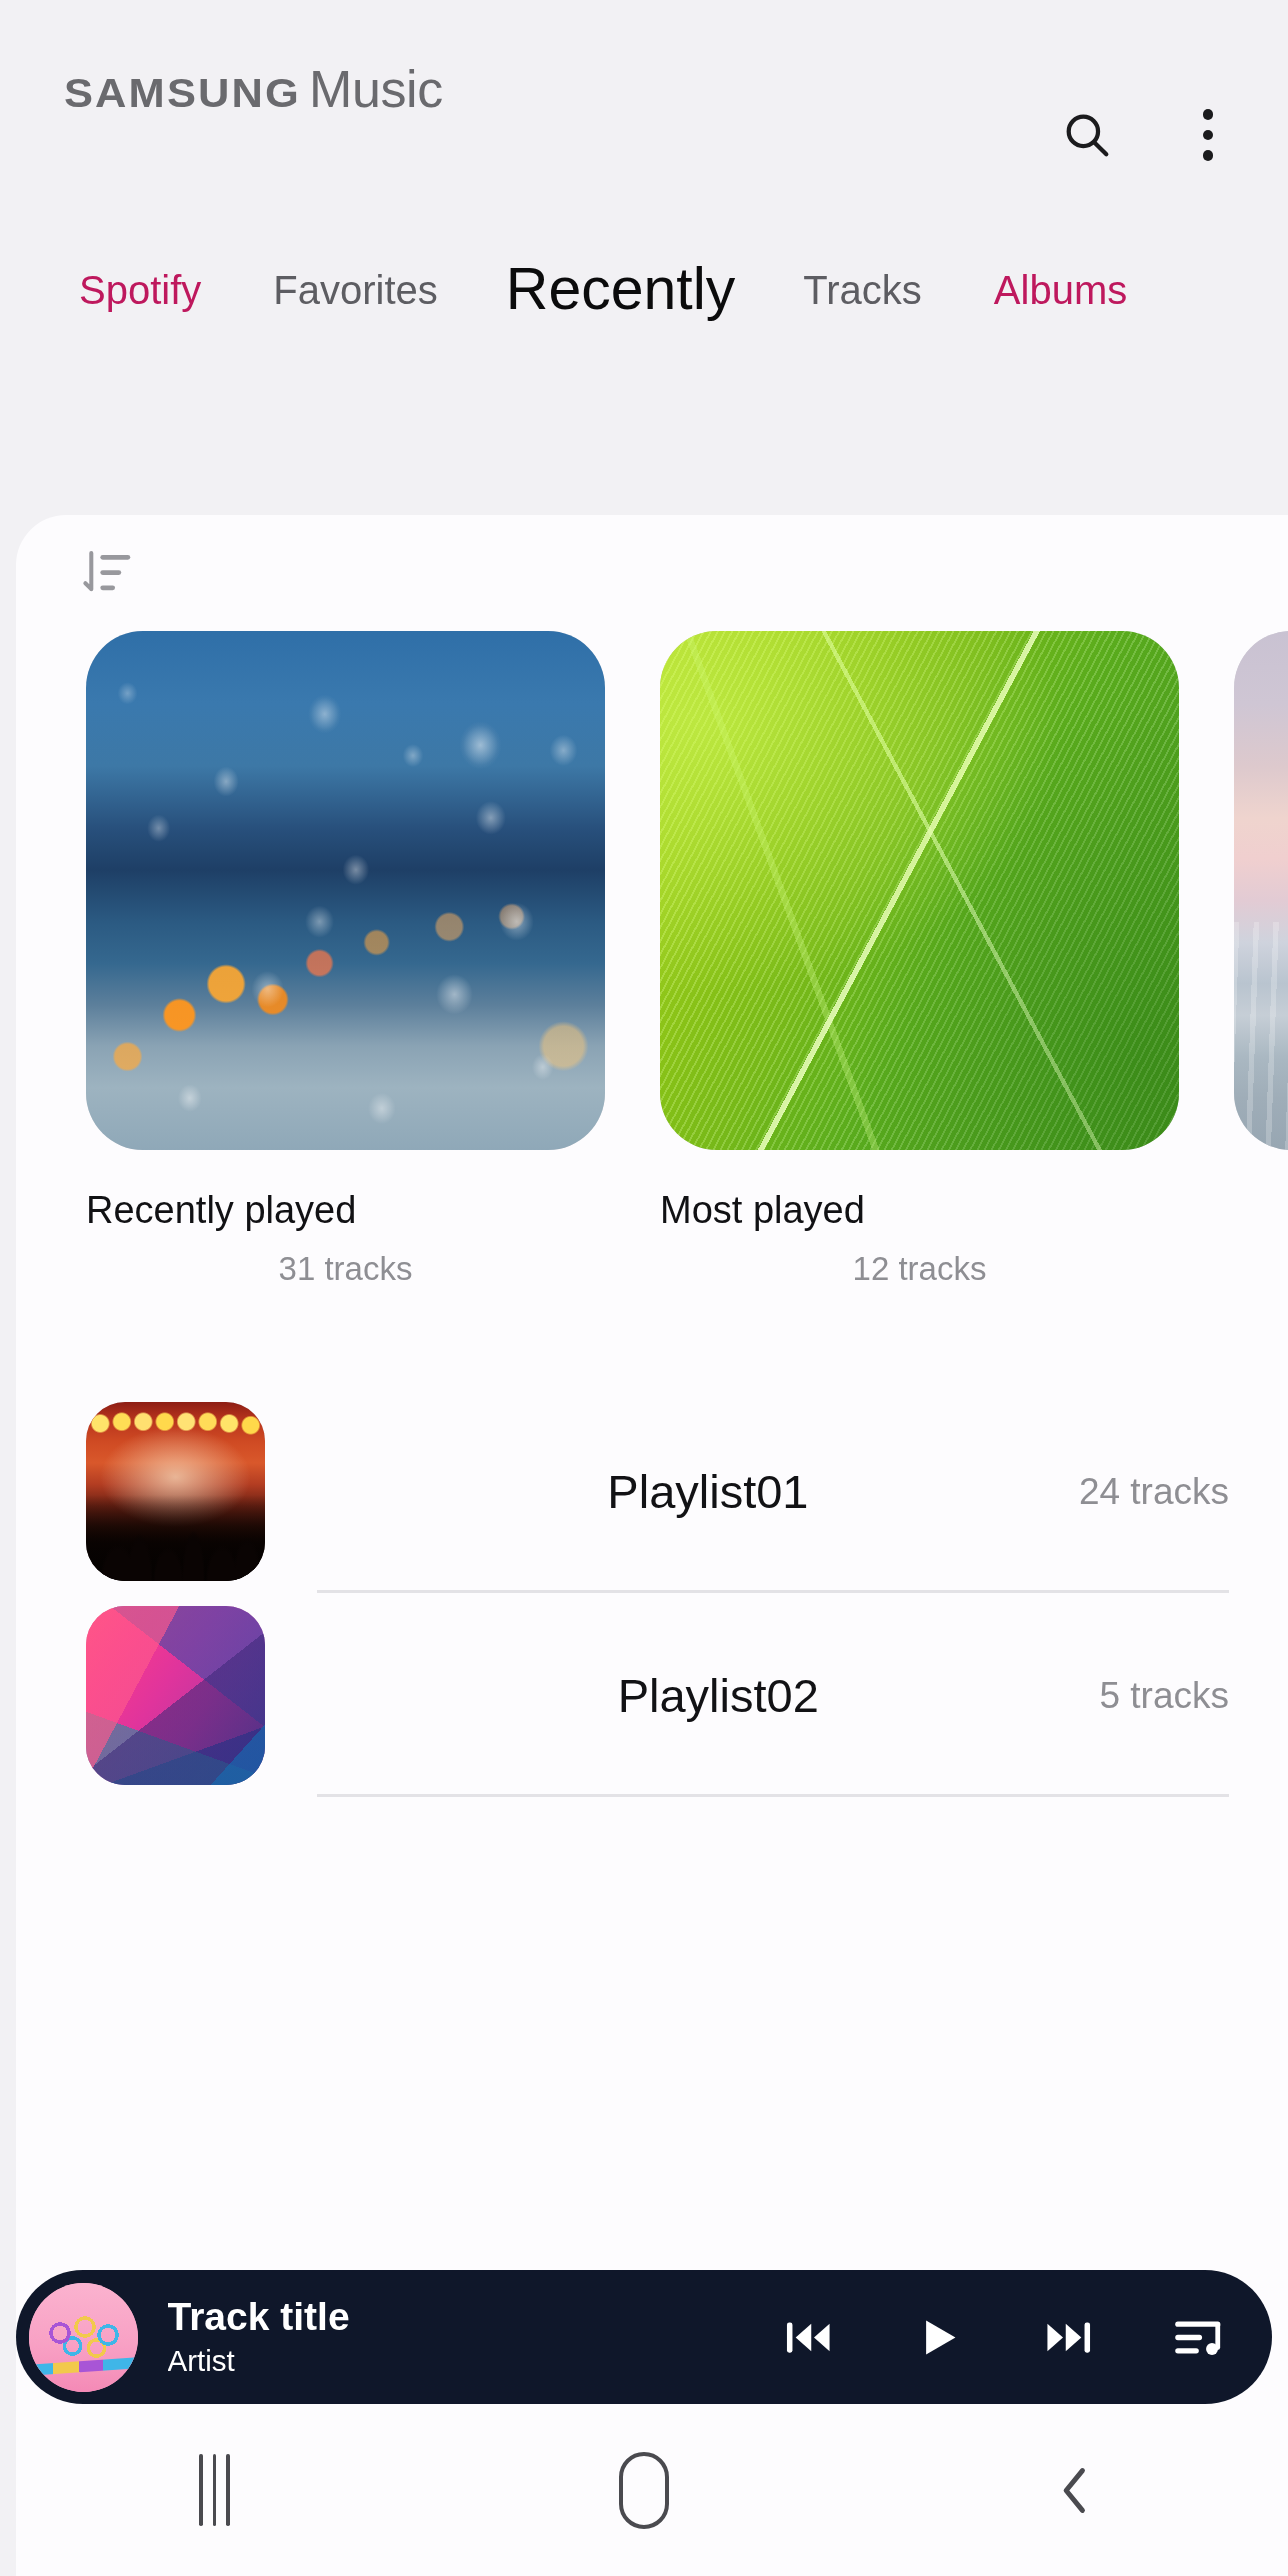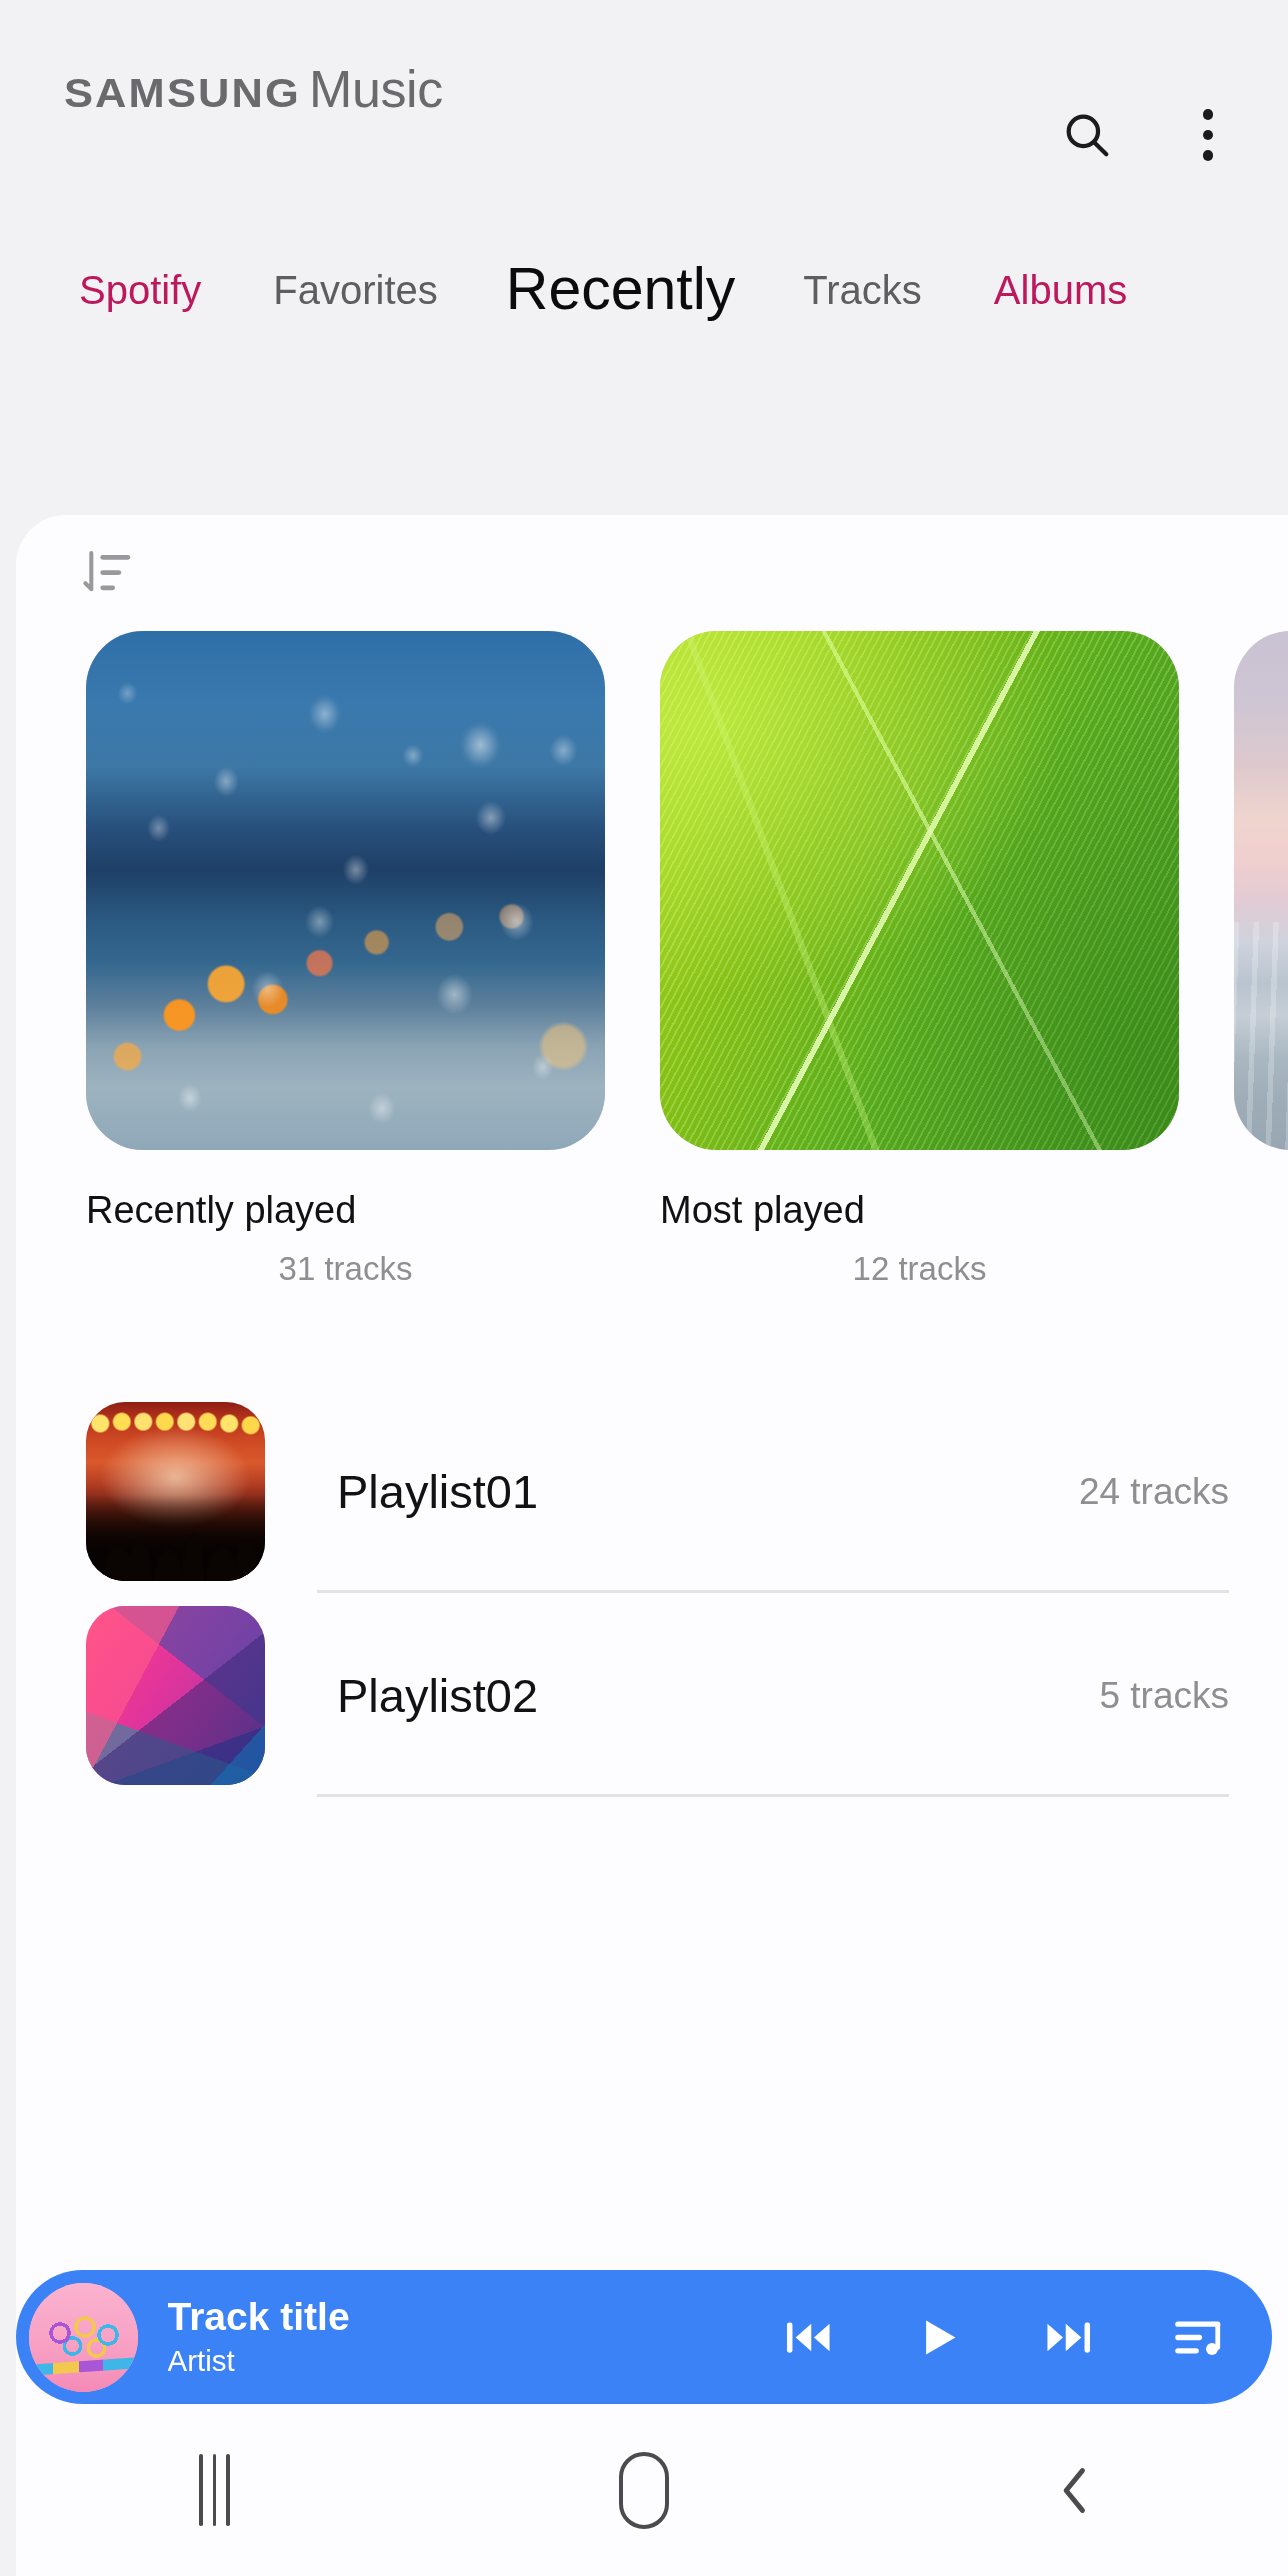--- a/index.html
+++ b/index.html
@@ -170,21 +170,21 @@
       #aab8c2 82%, #9fadb8 90%, #97a6b2 100%);
     position:relative;
   }
   .art-sunset::after {
     content:""; position:absolute; left:0; right:0; top:56%; bottom:0;
     background:
       repeating-linear-gradient(92deg, rgba(255,255,255,.22) 0 5.4px, transparent 5.4px 19.7px);
   }
 
   
-  .rows { margin-top:104px; }
+  .rows { margin-top:104px;text-align:center; }
   .row {
     height:204px;
     display:flex; align-items:center;
     padding-left:70px; padding-right:59px;
     position:relative; cursor:pointer;
   }
   .row-thumb {
     width:179px; height:179px; flex:0 0 auto;
     border-radius:39px; overflow:hidden;
     background:#cfcfd4;
@@ -272,21 +272,21 @@
       radial-gradient(ellipse 11% 30% at 34% 55%, #eebfa6 62%, transparent 70%),
       radial-gradient(ellipse 12% 26% at 14% 78%, #f0c2a8 62%, transparent 70%),
       radial-gradient(ellipse 20% 40% at 16% 92%, #eebda3 60%, transparent 72%),
       radial-gradient(ellipse 10% 22% at 46% 72%, #efc0a5 62%, transparent 72%);
   }
 
   
   .miniplayer {
     position:absolute; left:16px; right:16px; bottom:172px;
     height:134px;
-    background:#3b82f6;
+    background:#0f172a;
     border-radius:70px;
     display:flex; align-items:center;
     padding:0 41px 0 12.5px;
     cursor:pointer;
   }
   .mp-art {
     width:109px; height:109px; flex:0 0 auto;
     border-radius:50%; overflow:hidden;
     background:#f9a8c8;
     position:relative;

